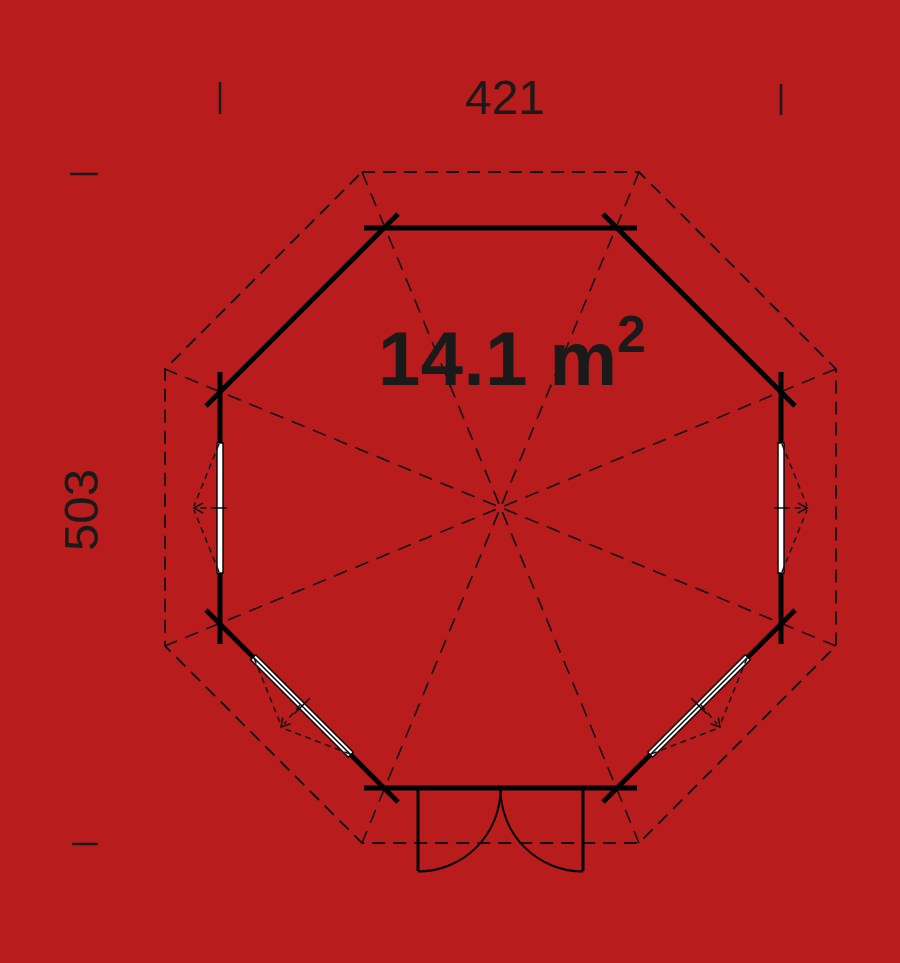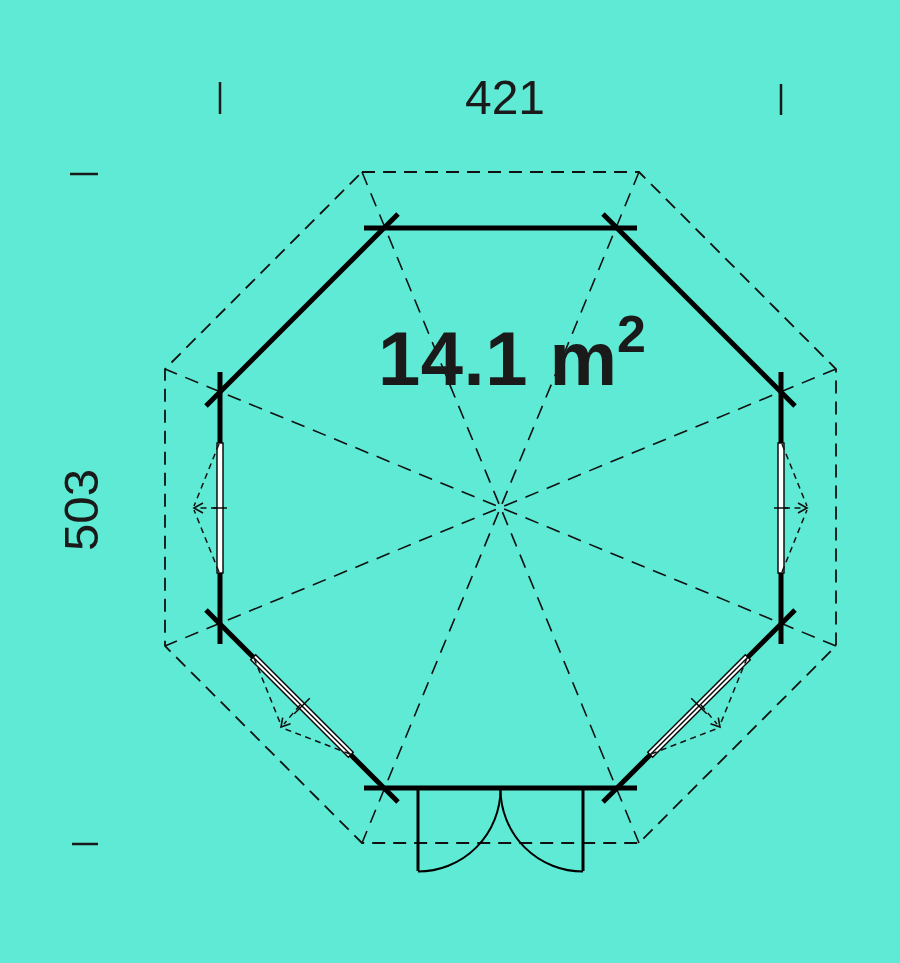--- a/index.html
+++ b/index.html
@@ -4,21 +4,21 @@
 <style>
   html, body {
     margin: 0;
     padding: 0;
     background: #ffffff;
   }
   .page {
     position: relative;
     width: 900px;
     height: 963px;
-    background: #5eead4;
+    background: #b91c1c;
     overflow: hidden;
     font-family: "Liberation Sans", sans-serif;
   }
   svg { display: block; }
 
   .wall        { stroke: #000000; stroke-width: 5;   fill: none; stroke-linecap: butt; }
   .leaf        { stroke: #000000; stroke-width: 3;   fill: none; }
   .arc         { stroke: #000000; stroke-width: 2;   fill: none; }
   .thin        { stroke: #000000; stroke-width: 1.4; fill: none; }
   .win-rect    { stroke: #000000; stroke-width: 1.4; fill: #ffffff; }

